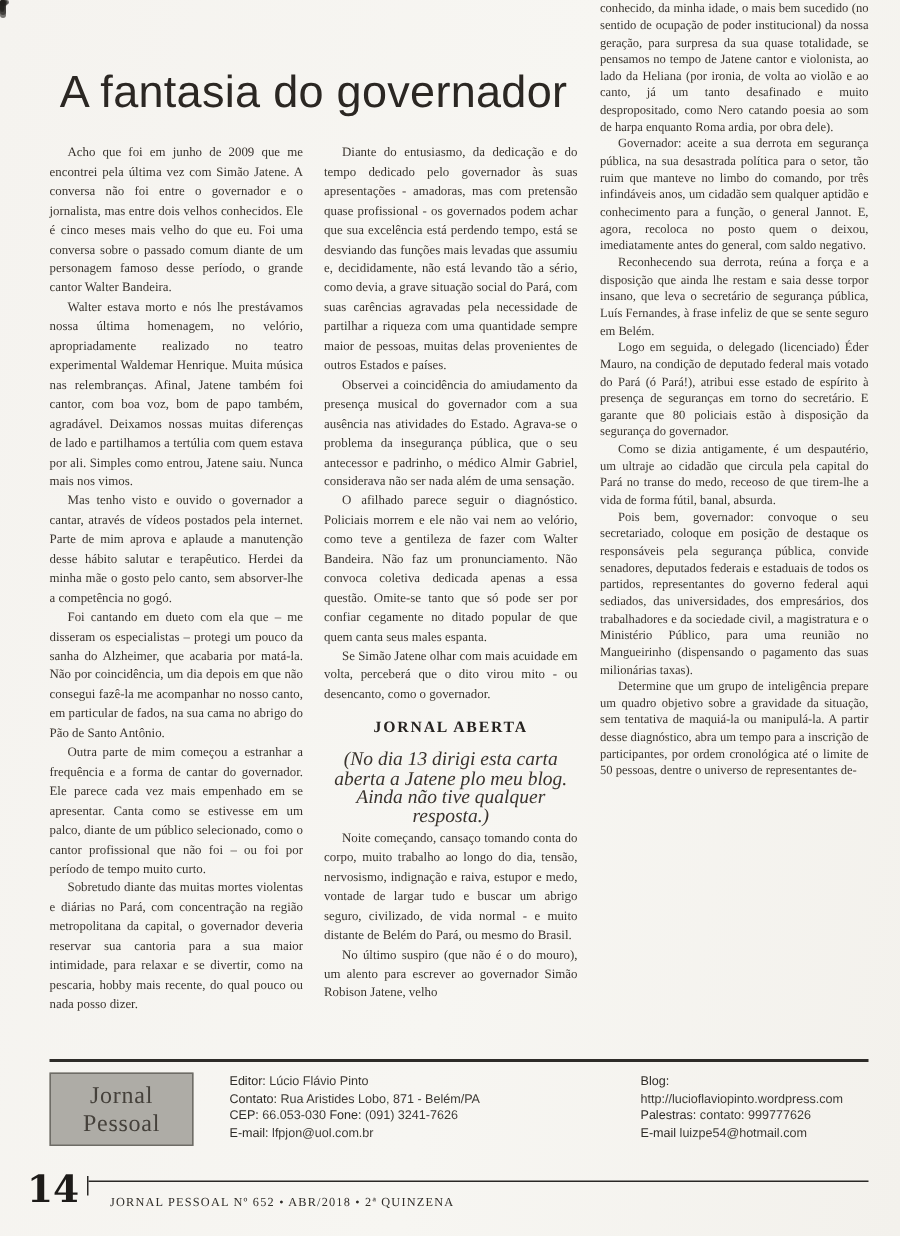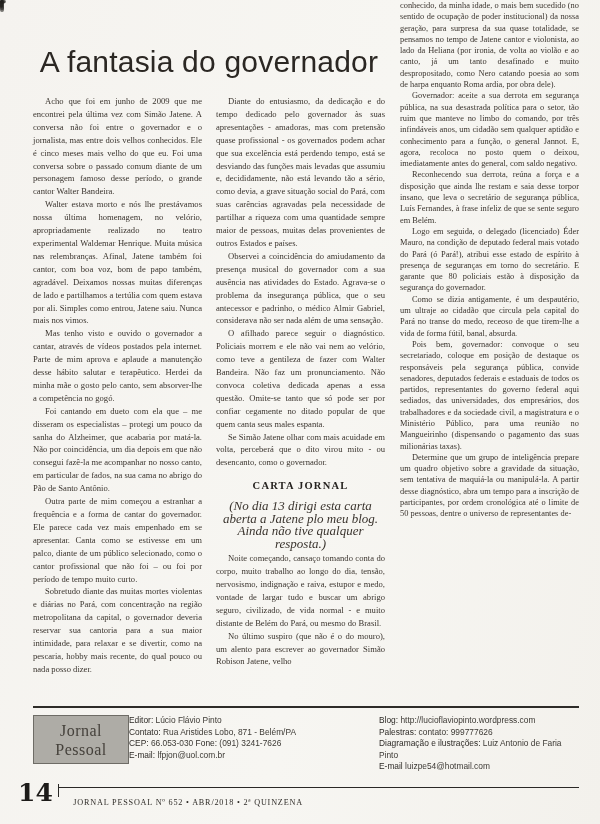--- a/index.html
+++ b/index.html
@@ -26,21 +26,21 @@
     margin:11px 0 7px 0;text-align:center;font-weight:bold;
     font-size:10.5px;letter-spacing:1.2px;color:#262320;text-indent:0;
   }
   .carta-note{
     margin:0 0 2px 0;text-align:center;font-style:italic;
     font-size:13px;line-height:12.5px;text-indent:0;
   }
   .footer{
     position:absolute;top:706px;left:33px;width:546px;
     border-top:2px solid #2e2c29;padding-top:7px;
-    display:flex;align-items:flex-start;gap:0;
+    display:flex;align-items:flex-start;gap:24px;
   }
   .logo-box{
     width:94px;height:47px;background:#aeaca6;border:1px solid #6e6c66;
     display:flex;flex-direction:column;align-items:center;justify-content:center;
     font-family:"Liberation Serif",serif;color:#45413b;
     font-size:16px;line-height:19px;letter-spacing:.5px;flex:none;
   }
   .contact{
     font-family:"Liberation Sans",sans-serif;font-size:8.4px;line-height:11.6px;
     color:#3d3a35;
@@ -91,21 +91,21 @@
           <p class="para">Mas tenho visto e ouvido o governador a cantar, através de vídeos postados pela internet. Parte de mim aprova e aplaude a manutenção desse hábito salutar e terapêutico. Herdei da minha mãe o gosto pelo canto, sem absorver-lhe a competência no gogó.</p>
           <p class="para">Foi cantando em dueto com ela que – me disseram os especialistas – protegi um pouco da sanha do Alzheimer, que acabaria por matá-la. Não por coincidência, um dia depois em que não consegui fazê-la me acompanhar no nosso canto, em particular de fados, na sua cama no abrigo do Pão de Santo Antônio.</p>
           <p class="para">Outra parte de mim começou a estranhar a frequência e a forma de cantar do governador. Ele parece cada vez mais empenhado em se apresentar. Canta como se estivesse em um palco, diante de um público selecionado, como o cantor profissional que não foi – ou foi por período de tempo muito curto.</p>
           <p class="para">Sobretudo diante das muitas mortes violentas e diárias no Pará, com concentração na região metropolitana da capital, o governador deveria reservar sua cantoria para a sua maior intimidade, para relaxar e se divertir, como na pescaria, hobby mais recente, do qual pouco ou nada posso dizer.</p>
         </div>
         <div class="col col2">
           <p class="para">Diante do entusiasmo, da dedicação e do tempo dedicado pelo governador às suas apresentações - amadoras, mas com pretensão quase profissional - os governados podem achar que sua excelência está perdendo tempo, está se desviando das funções mais levadas que assumiu e, decididamente, não está levando tão a sério, como devia, a grave situação social do Pará, com suas carências agravadas pela necessidade de partilhar a riqueza com uma quantidade sempre maior de pessoas, muitas delas provenientes de outros Estados e países.</p>
           <p class="para">Observei a coincidência do amiudamento da presença musical do governador com a sua ausência nas atividades do Estado. Agrava-se o problema da insegurança pública, que o seu antecessor e padrinho, o médico Almir Gabriel, considerava não ser nada além de uma sensação.</p>
           <p class="para">O afilhado parece seguir o diagnóstico. Policiais morrem e ele não vai nem ao velório, como teve a gentileza de fazer com Walter Bandeira. Não faz um pronunciamento. Não convoca coletiva dedicada apenas a essa questão. Omite-se tanto que só pode ser por confiar cegamente no ditado popular de que quem canta seus males espanta.</p>
           <p class="para">Se Simão Jatene olhar com mais acuidade em volta, perceberá que o dito virou mito - ou desencanto, como o governador.</p>
-          <p class="para carta-heading">CARTA JORNAL</p>
+          <p class="para carta-heading">JORNAL ABERTA</p>
           <p class="para carta-note">(No dia 13 dirigi esta carta aberta a Jatene plo meu blog. Ainda não tive qualquer resposta.)</p>
           <p class="para">Noite começando, cansaço tomando conta do corpo, muito trabalho ao longo do dia, tensão, nervosismo, indignação e raiva, estupor e medo, vontade de largar tudo e buscar um abrigo seguro, civilizado, de vida normal - e muito distante de Belém do Pará, ou mesmo do Brasil.</p>
           <p class="para">No último suspiro (que não é o do mouro), um alento para escrever ao governador Simão Robison Jatene, velho</p>
         </div>
       </div>
     </div>
     <div class="col col3">
       <p class="para no-indent">conhecido, da minha idade, o mais bem sucedido (no sentido de ocupação de poder institucional) da nossa geração, para surpresa da sua quase totalidade, se pensamos no tempo de Jatene cantor e violonista, ao lado da Heliana (por ironia, de volta ao violão e ao canto, já um tanto desafinado e muito despropositado, como Nero catando poesia ao som de harpa enquanto Roma ardia, por obra dele).</p>
       <p class="para">Governador: aceite a sua derrota em segurança pública, na sua desastrada política para o setor, tão ruim que manteve no limbo do comando, por três infindáveis anos, um cidadão sem qualquer aptidão e conhecimento para a função, o general Jannot. E, agora, recoloca no posto quem o deixou, imediatamente antes do general, com saldo negativo.</p>
       <p class="para">Reconhecendo sua derrota, reúna a força e a disposição que ainda lhe restam e saia desse torpor insano, que leva o secretário de segurança pública, Luís Fernandes, à frase infeliz de que se sente seguro em Belém.</p>
@@ -123,21 +123,20 @@
     </div>
     <div class="contact contact-left">
       <div><b>Editor:</b><span> Lúcio Flávio Pinto</span></div>
       <div><b>Contato:</b><span> Rua Aristides Lobo, 871 - Belém/PA</span></div>
       <div><b>CEP:</b><span> 66.053-030 </span><b>Fone:</b><span> (091) 3241-7626</span></div>
       <div><b>E-mail:</b><span> lfpjon@uol.com.br</span></div>
     </div>
     <div class="contact contact-right">
       <div><b>Blog:</b><span> http://lucioflaviopinto.wordpress.com</span></div>
       <div><b>Palestras:</b><span> contato: 999777626</span></div>
-      <div><b>Diagramação e ilustrações:</b><span> Luiz Antonio de Faria Pinto</span></div>
       <div><b>E-mail</b><span> luizpe54@hotmail.com</span></div>
     </div>
   </div>
 
   <div class="pagebar">
     <div class="pagenum">14</div>
     <div class="tick"></div>
     <div class="issue-wrap">
       <span class="issue">JORNAL PESSOAL Nº 652 • ABR/2018 • 2ª QUINZENA</span>
     </div>

